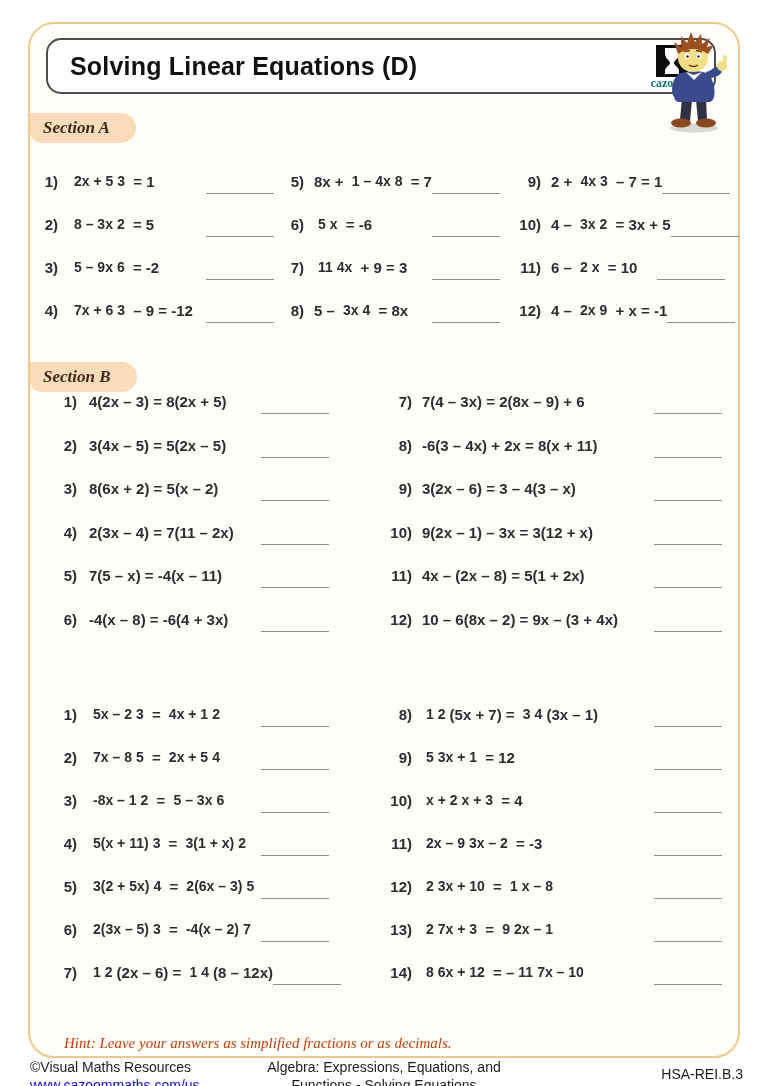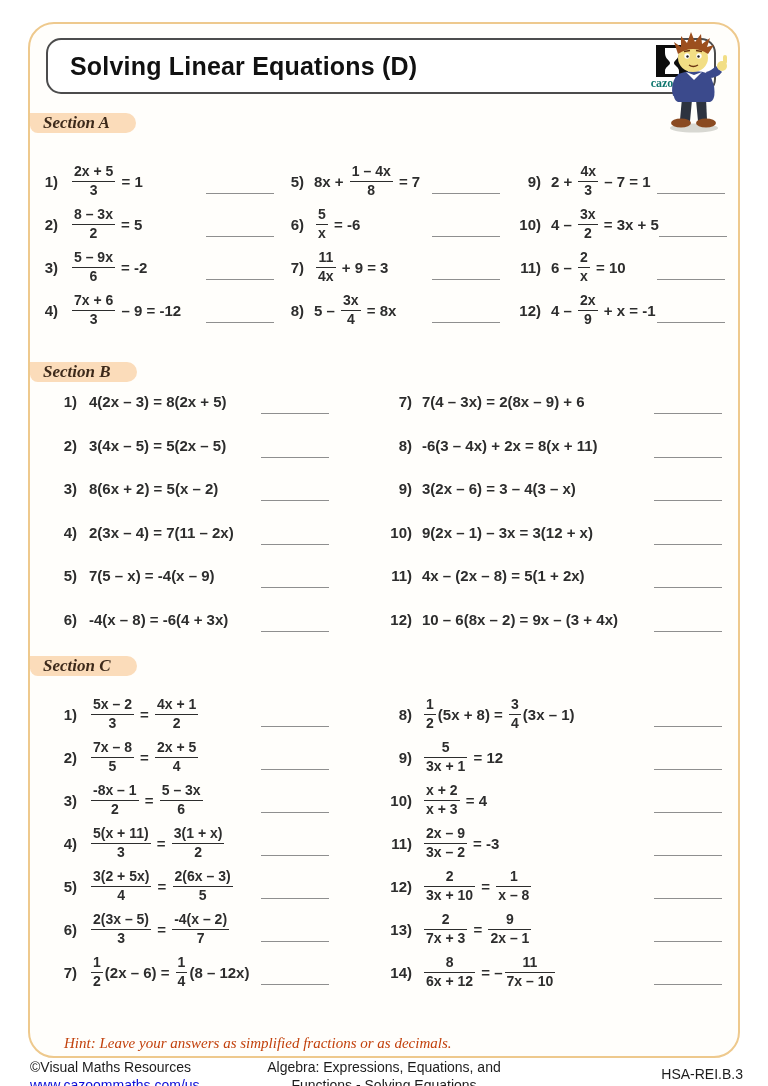--- a/index.html
+++ b/index.html
@@ -18,38 +18,38 @@
     border:2.5px solid #4c4c4c;border-radius:15px;background:#ffffff;
     display:flex;align-items:center;padding:0;box-sizing:border-box;
   }
   .title-text{font-size:25px;font-weight:bold;color:#111;padding-left:22px;letter-spacing:.2px;}
   .logo{position:absolute;right:18px;top:5px;width:48px;text-align:center;}
   .logo .logo-box{width:32px;height:32px;background:#0d0d0d;margin:0 auto;display:block;}
   .logo .logo-text{font-family:"Liberation Serif",serif;font-weight:bold;font-size:12px;color:#0f766e;line-height:13px;display:block;}
   .mascot{position:absolute;left:618px;top:4px;width:92px;height:106px;}
   
   .badge{
-    position:absolute;left:0;height:20px;background:var(--badge-bg,#fbdcba);
+    position:absolute;left:0;height:30px;background:var(--badge-bg,#fbdcba);
     border-radius:0 18px 18px 14px;display:flex;align-items:center;padding:0 26px 0 13px;
   }
   .badge-label{font-family:"Liberation Serif",serif;font-style:italic;font-weight:bold;font-size:17px;color:#3d2a1b;}
   .badge-a{top:89px;}
   .badge-b{top:322px;margin-top:16px;}
   .badge-c{top:632px;}
   
   .col{position:absolute;}
   .qrow{display:flex;align-items:center;height:43px;}
   .col-b .qrow{height:43.5px;}
   .qnum{font-weight:bold;font-size:15px;text-align:right;flex-shrink:0;margin-right:12px;}
   .qn20 .qnum{width:20px;}
   .qn22 .qnum{width:22px;}
   .qn24 .qnum{width:24px;margin-right:10px;}
   .eq{display:inline-flex;align-items:center;font-weight:bold;font-size:15px;color:#2d2d2d;}
   .etxt{white-space:pre;}
-  .frac{display:inline-flex;flex-direction:column;align-items:center;line-height:1.12;font-size:14px;margin:0 2px;}
+  .frac{display:inline-flex;flex-direction:row;align-items:center;line-height:1.12;font-size:14px;margin:0 2px;}
   .frac .num,.frac .den{padding:0 2px;}
   .frac .bar{align-self:stretch;height:1.6px;background:#2d2d2d;margin:1px 0;}
   .ansline{margin-left:auto;flex-shrink:0;width:68px;height:0;border-bottom:1.4px solid #8f8f8f;transform:translateY(12px);}
   
   .hint{
     position:absolute;left:34px;top:1011px;font-family:"Liberation Serif",serif;
     font-style:italic;font-size:15px;color:#c2410c;
   }
   
   .footer-left{position:absolute;left:30px;top:1058px;font-size:14px;line-height:18px;color:#1c1c1c;}
@@ -293,21 +293,21 @@
       <div class="qrow">
         <span class="qnum">4)</span>
         <span class="eq">
           <span class="etxt">2(3x – 4) = 7(11 – 2x)</span>
         </span>
         <span class="ansline"></span>
       </div>
       <div class="qrow">
         <span class="qnum">5)</span>
         <span class="eq">
-          <span class="etxt">7(5 – x) = -4(x – 9)</span>
+          <span class="etxt">7(5 – x) = -4(x – 11)</span>
         </span>
         <span class="ansline"></span>
       </div>
       <div class="qrow">
         <span class="qnum">6)</span>
         <span class="eq">
           <span class="etxt">-4(x – 8) = -6(4 + 3x)</span>
         </span>
         <span class="ansline"></span>
       </div>
@@ -350,23 +350,20 @@
       </div>
       <div class="qrow">
         <span class="qnum">12)</span>
         <span class="eq">
           <span class="etxt">10 – 6(8x – 2) = 9x – (3 + 4x)</span>
         </span>
         <span class="ansline"></span>
       </div>
     </div>
 
-  <div class="badge badge-c">
-    <span class="badge-label">Section C</span>
-  </div>
   <div class="col qn22" style="left:25px;top:669px;width:274px;">
       <div class="qrow">
         <span class="qnum">1)</span>
         <span class="eq">
           <span class="frac">
             <span class="num">5x – 2</span>
             <span class="bar"></span>
             <span class="den">3</span>
           </span>
           <span class="etxt"> = </span>
@@ -484,21 +481,21 @@
     </div>
   <div class="col qn24" style="left:358px;top:669px;width:334px;">
       <div class="qrow">
         <span class="qnum">8)</span>
         <span class="eq">
           <span class="frac">
             <span class="num">1</span>
             <span class="bar"></span>
             <span class="den">2</span>
           </span>
-          <span class="etxt">(5x + 8) = </span>
+          <span class="etxt">(5x + 7) = </span>
           <span class="frac">
             <span class="num">3</span>
             <span class="bar"></span>
             <span class="den">4</span>
           </span>
           <span class="etxt">(3x – 1)</span>
         </span>
         <span class="ansline"></span>
       </div>
       <div class="qrow">

